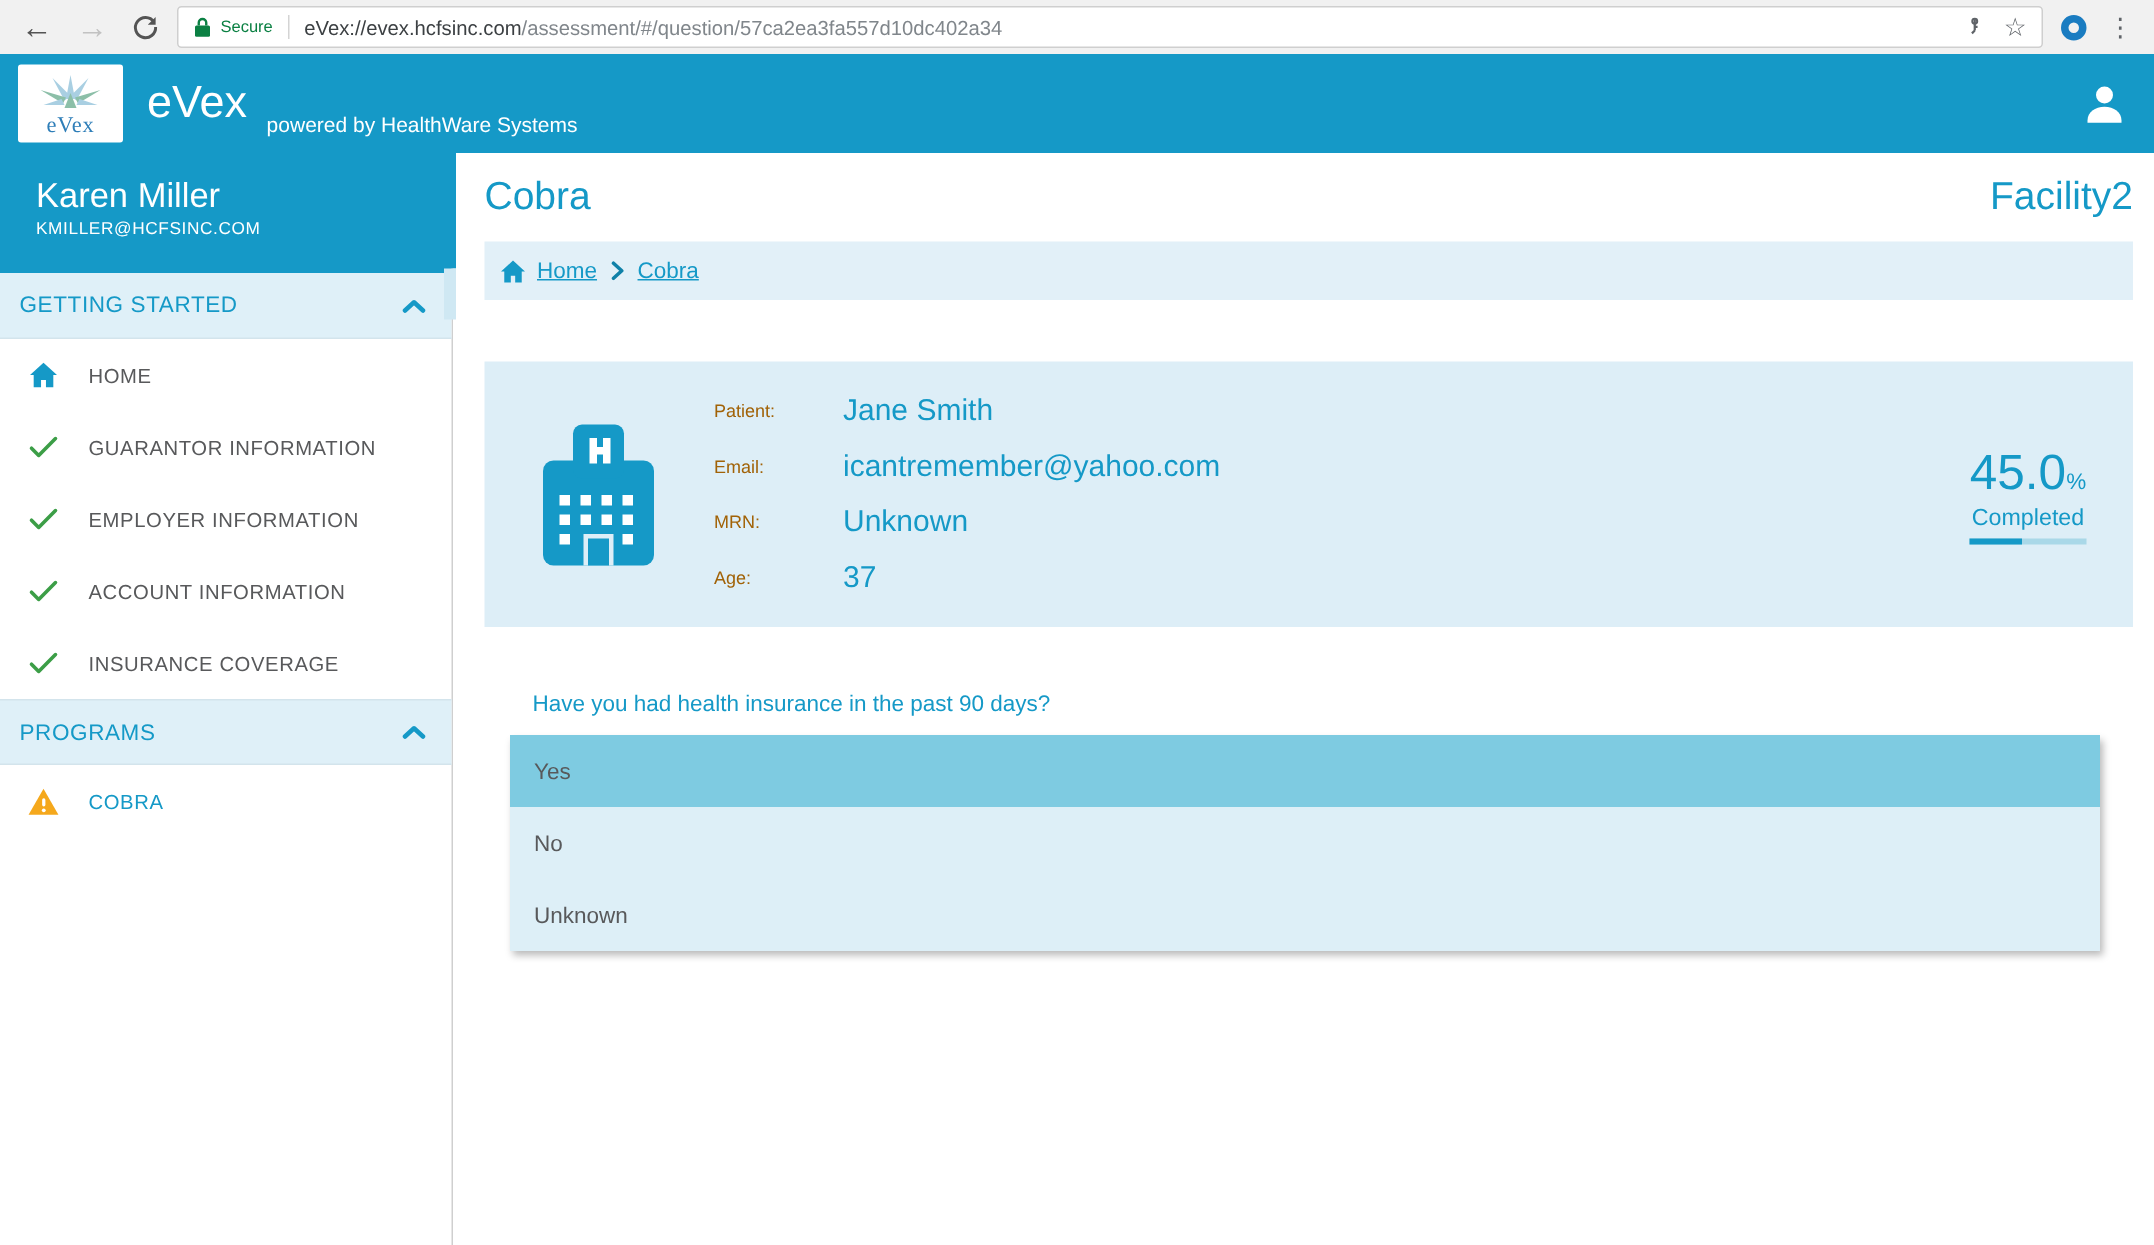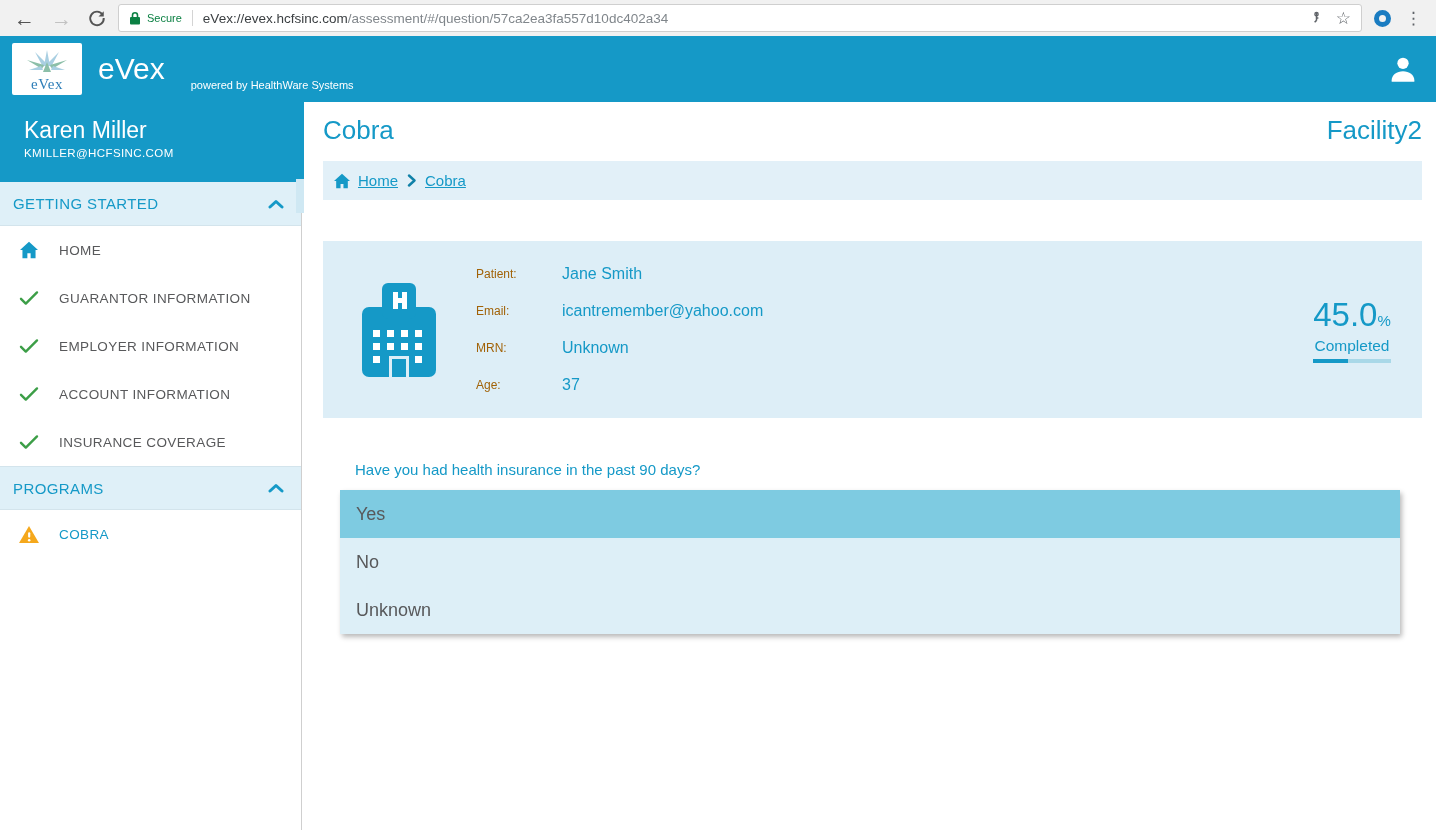--- a/index.html
+++ b/index.html
@@ -25,21 +25,21 @@
   .star-icon { font-size:17px; color:#5f6368; cursor:pointer; line-height:1; }
   .menu-dots { font-size:17px; color:#5f6368; letter-spacing:0; cursor:pointer; margin-right:4px; }
 
   
   .app-header { height:66px; background:#1599c7; display:flex; align-items:center; }
   .logo-box { width:70px; height:52px; background:#fff; margin-left:12px; border-radius:2px;
     display:flex; flex-direction:column; align-items:center; justify-content:center; padding-top:2px; }
   .logo-text { font-family:"Liberation Serif", serif; color:#2e7eb8; font-size:15px;
     line-height:13px; letter-spacing:0.5px; }
   .brand { color:#fff; font-size:30px; font-weight:400; margin-left:16px; }
-  .tagline { color:#fff; font-size:11px; margin-left:26px; align-self:flex-end;
+  .tagline { color:#fff; font-size:14px; margin-left:13px; align-self:flex-end;
     padding-bottom:11px; }
   .header-spacer { flex:1; }
   .person-wrap { margin-right:16px; cursor:pointer; display:flex; }
 
   
   .layout { display:flex; height:728px; position:relative; }
 
   
   .edge-scroll-thumb { position:absolute; left:296px; top:0; width:8px; height:77px;
     background:#1599c7; z-index:5; }
@@ -70,33 +70,33 @@
   .crumb-link { color:#1599c7; font-size:15px; text-decoration:underline; cursor:pointer;
     margin-left:7px; }
   .crumb-sep { display:flex; align-items:center; margin:0 9px; }
 
   .patient-card { height:177px; background:#ddeef7; margin-top:41px; display:flex;
     align-items:center; }
   .hospital-wrap { margin-left:33px; display:flex; }
   .patient-rows { margin-left:34px; }
   .p-row { display:flex; height:37px; align-items:center; }
   .p-label { width:86px; color:#a16207; font-size:12px; }
-  .p-value { color:#1599c7; font-size:16px; }
+  .p-value { color:#1599c7; font-size:20px; }
   .progress-block { margin-left:auto; margin-right:31px; text-align:center; }
   .pct-line { color:#1599c7; }
   .pct-num { font-size:33px; }
   .pct-sign { font-size:15px; }
   .completed-label { color:#1599c7; font-size:15.5px; margin-top:3px; }
   .progress-track { width:78px; height:4px; background:#a9d8e8; margin-top:4px; }
   .progress-fill { height:4px; background:#1599c7; width:45%; }
 
   .question { color:#1599c7; font-size:15px; margin:43px 0 0 32px; }
   .options { width:1060px; margin:12px 0 0 17px; box-shadow:2px 3px 5px rgba(0,0,0,0.28); }
   .option { height:48px; background:#ddeff7; display:flex; align-items:center;
-    padding-left:16px; font-size:18px; color:#58595b; cursor:pointer; }
+    padding-left:16px; font-size:15px; color:#58595b; cursor:pointer; }
   .option.selected { background:#7ecbe1; }
 </style>
 </head>
 <body>
 
 <div class="browser-bar">
   <span class="nav-icon">←</span>
   <span class="nav-icon disabled">→</span>
   <span class="refresh-wrap">
     <svg width="18" height="18" viewBox="0 0 24 24">

